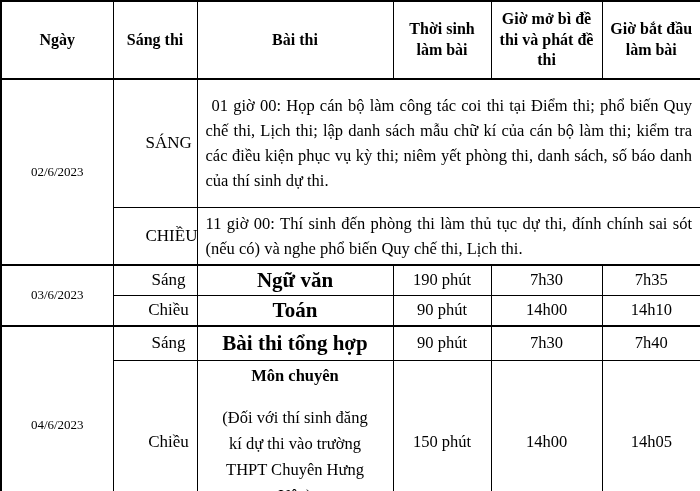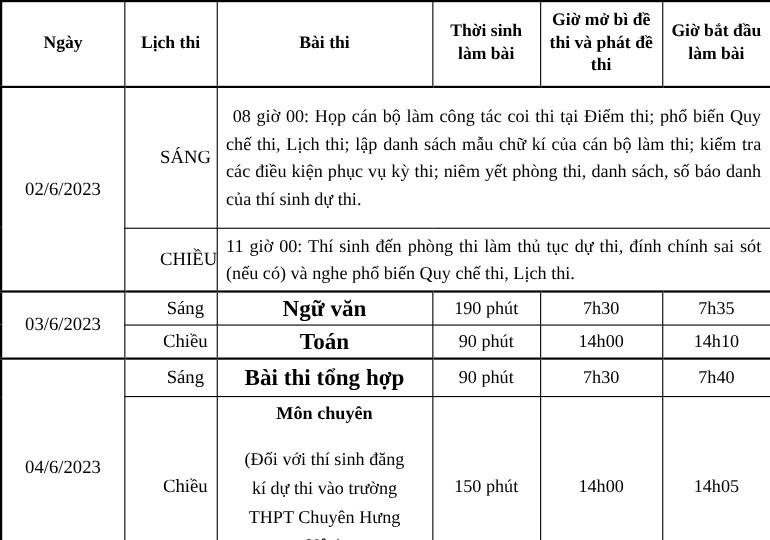--- a/index.html
+++ b/index.html
@@ -34,21 +34,21 @@
     font-size: 16px;
   }
   tr.group-start td { border-top-width: 2px; }
   td.desc {
     text-align: justify;
     line-height: 25px;
     padding: 3px 8px 3px 8px;
     font-size: 16.5px;
   }
   td.desc .para { text-indent: 6px; }
-  td.date-cell { font-size: 17px; }
+  td.date-cell { font-size: 13px; }
   td.session-cell { font-size: 17px; padding-left: 32px; }
   td.exam-cell { font-weight: bold; font-size: 21px; }
   td.value-cell { font-size: 16.5px; }
   td.exam-multi { font-size: 16.5px; line-height: 26px; }
   td.exam-multi .exam-title { font-weight: bold; margin: 0 0 16px 0; }
   td.exam-multi .exam-note { font-weight: normal; margin: 12px; }
 </style>
 </head>
 <body>
 
@@ -57,33 +57,33 @@
     <col style="width:112px">
     <col style="width:84px">
     <col style="width:196px">
     <col style="width:98px">
     <col style="width:111px">
     <col style="width:99px">
   </colgroup>
   <thead>
     <tr style="height:78px">
       <th>Ngày</th>
-      <th>Lịch thi</th>
+      <th>Sáng thi</th>
       <th>Bài thi</th>
       <th>Thời sinh làm bài</th>
       <th>Giờ mở bì đề thi và phát đề thi</th>
       <th>Giờ bắt đầu làm bài</th>
     </tr>
   </thead>
   <tbody>
     <tr style="height:128px">
       <td class="date-cell" rowspan="2">02/6/2023</td>
       <td class="session-cell">SÁNG</td>
       <td class="desc" colspan="4">
-        <div class="para">08 giờ 00: Họp cán bộ làm công tác coi thi tại Điểm thi; phổ biến Quy chế thi, Lịch thi; lập danh sách mẫu chữ kí của cán bộ làm thi; kiểm tra các điều kiện phục vụ kỳ thi; niêm yết phòng thi, danh sách, số báo danh của thí sinh dự thi.</div>
+        <div class="para">01 giờ 00: Họp cán bộ làm công tác coi thi tại Điểm thi; phổ biến Quy chế thi, Lịch thi; lập danh sách mẫu chữ kí của cán bộ làm thi; kiểm tra các điều kiện phục vụ kỳ thi; niêm yết phòng thi, danh sách, số báo danh của thí sinh dự thi.</div>
       </td>
     </tr>
     <tr style="height:56px">
       <td class="session-cell">CHIỀU</td>
       <td class="desc" colspan="4">
         <div>11 giờ 00: Thí sinh đến phòng thi làm thủ tục dự thi, đính chính sai sót (nếu có) và nghe phổ biến Quy chế thi, Lịch thi.</div>
       </td>
     </tr>
 
     <tr class="group-start" style="height:30px">

